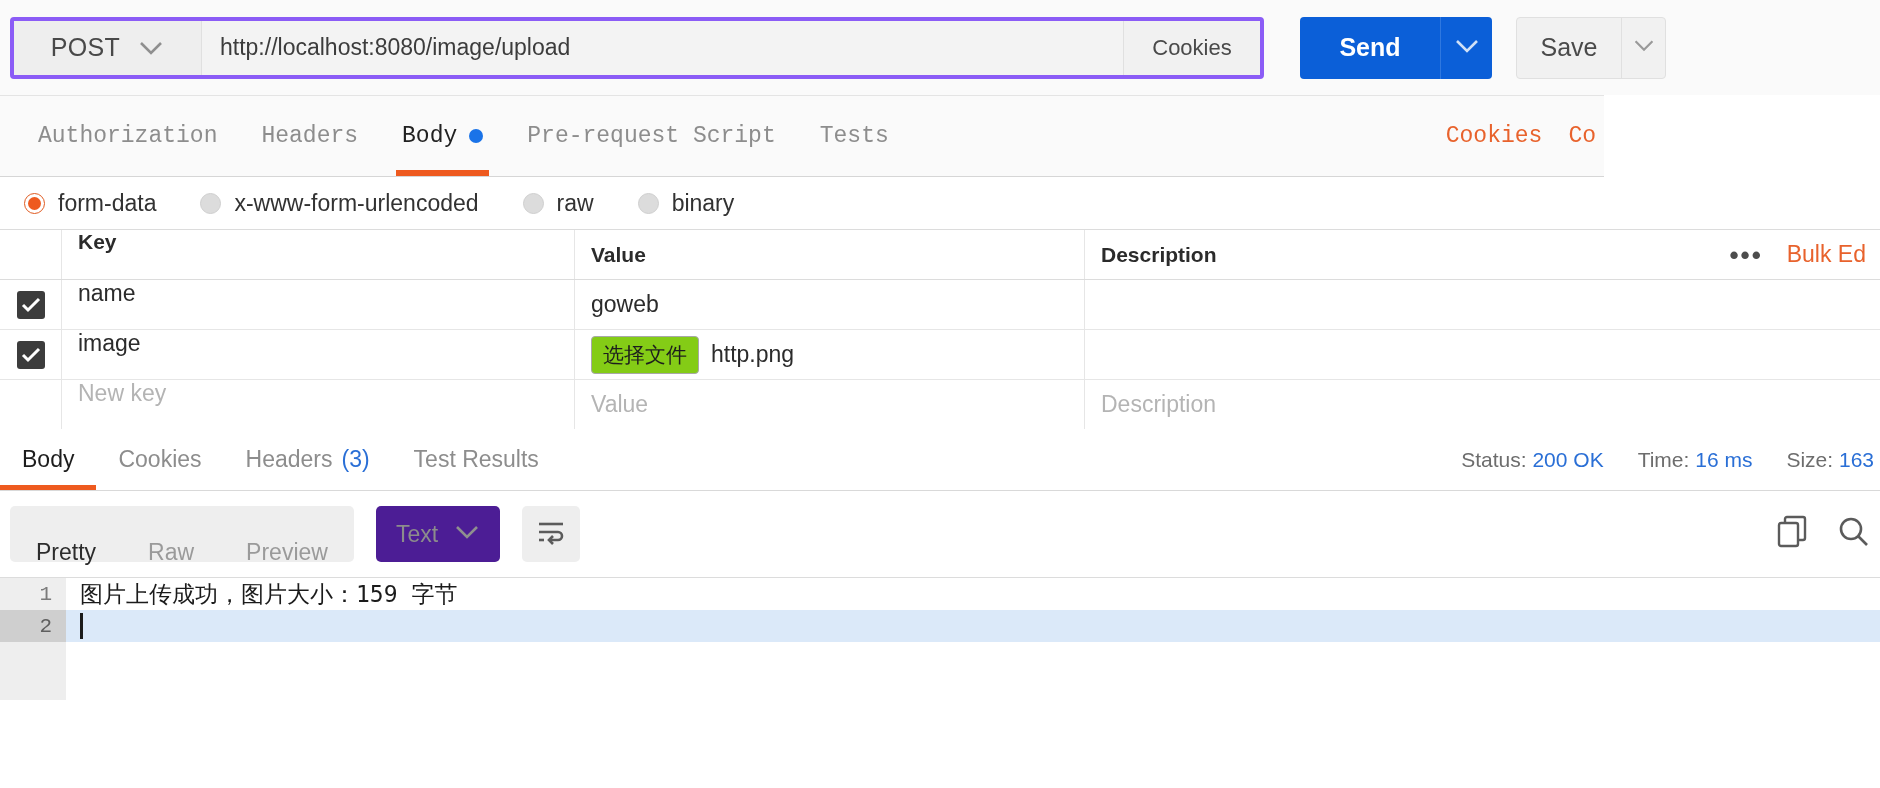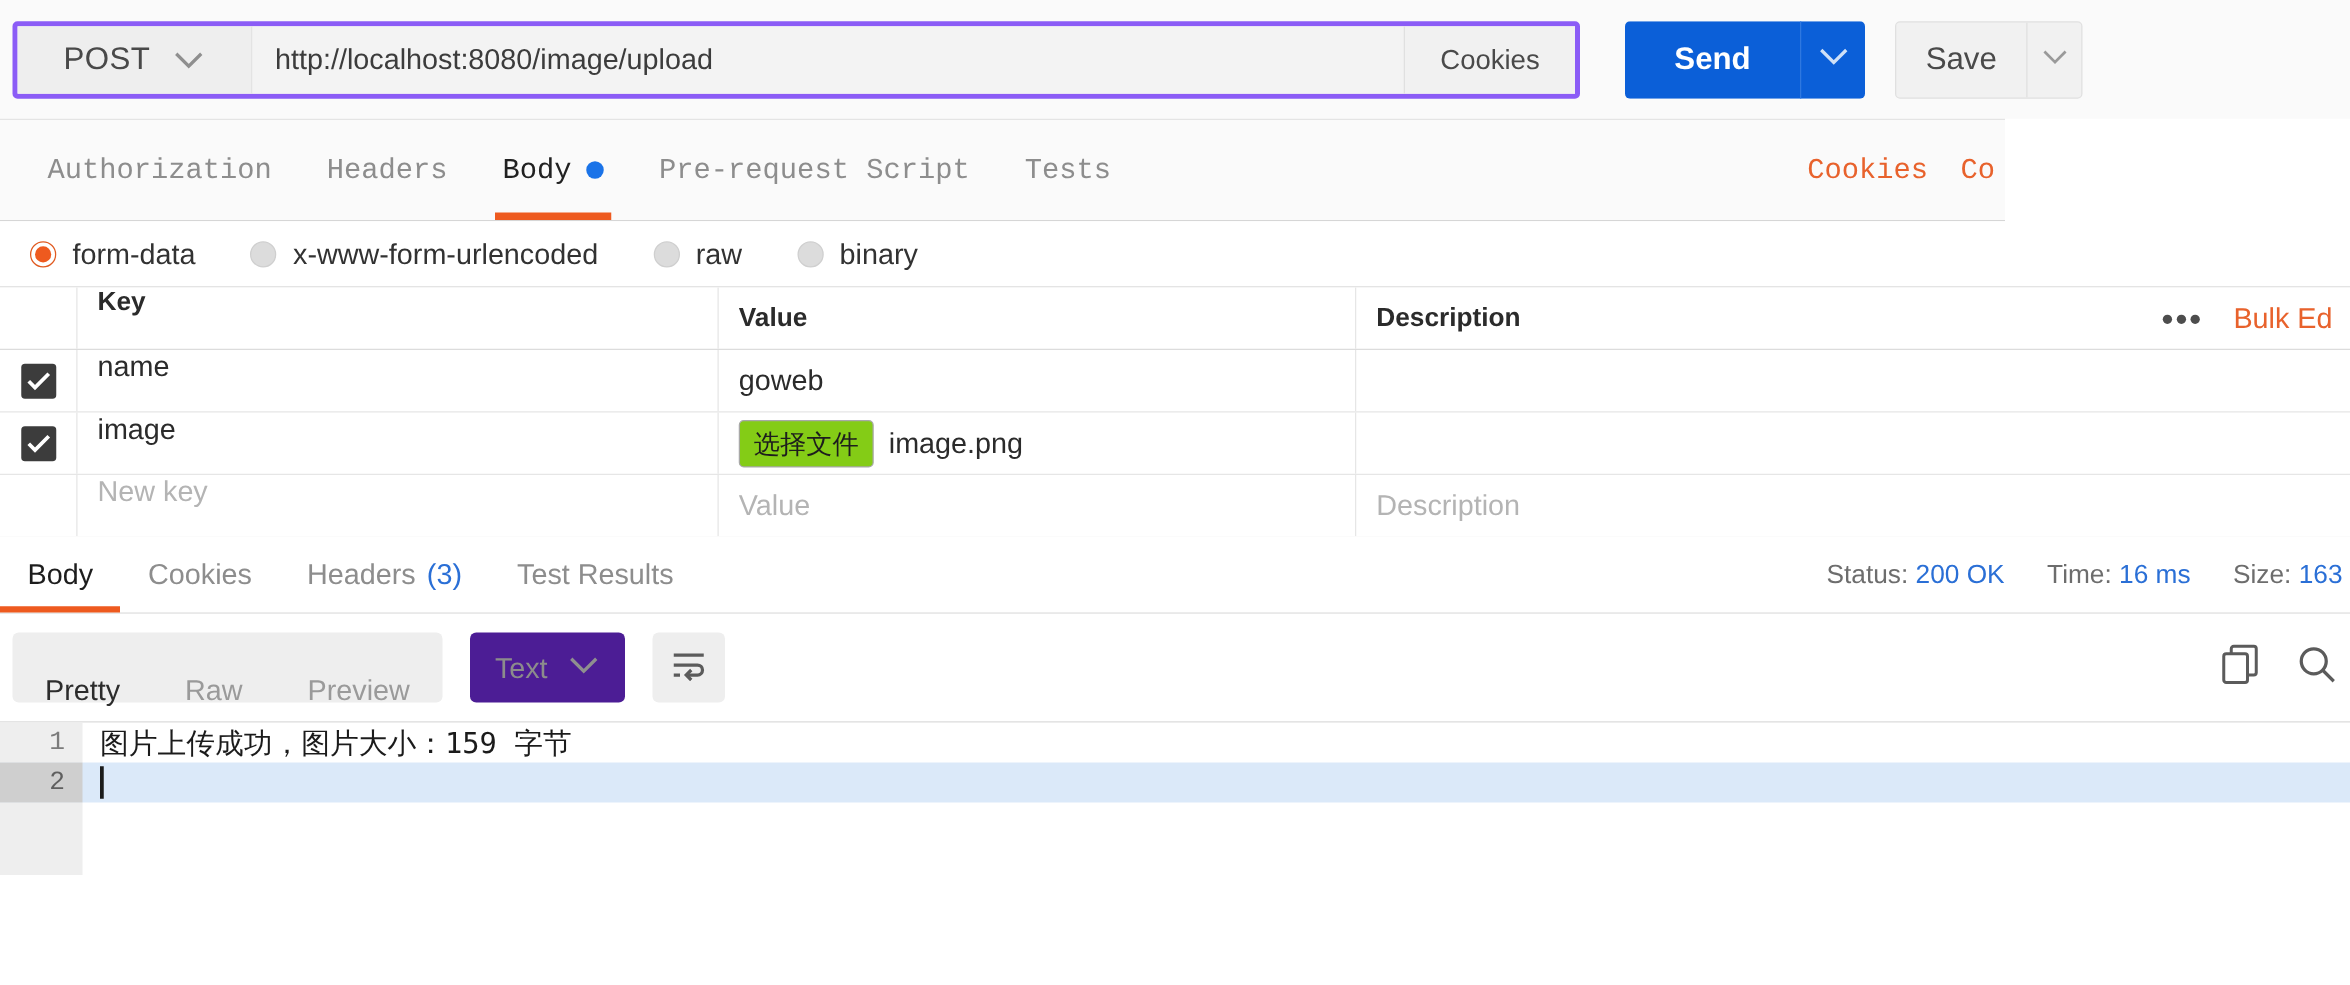--- a/index.html
+++ b/index.html
@@ -373,21 +373,21 @@
         <svg width="20" height="16" viewBox="0 0 20 16">
           <path d="M2 8 L7 13 L18 2" fill="none" stroke="#ffffff" stroke-width="3"></path>
         </svg>
       </span>
     </div>
     <div class="cell-key">
       <span class="cell-text">image</span>
     </div>
     <div class="cell-val">
       <span class="file-btn">选择文件</span>
-      <span class="cell-text">image.png</span>
+      <span class="cell-text">http.png</span>
     </div>
     <div class="cell-desc">
       <span class="cell-text"></span>
     </div>
   </div>
 
   <div class="kvrow">
     <div class="cell-check"></div>
     <div class="cell-key">
       <span class="cell-ph">New key</span>

